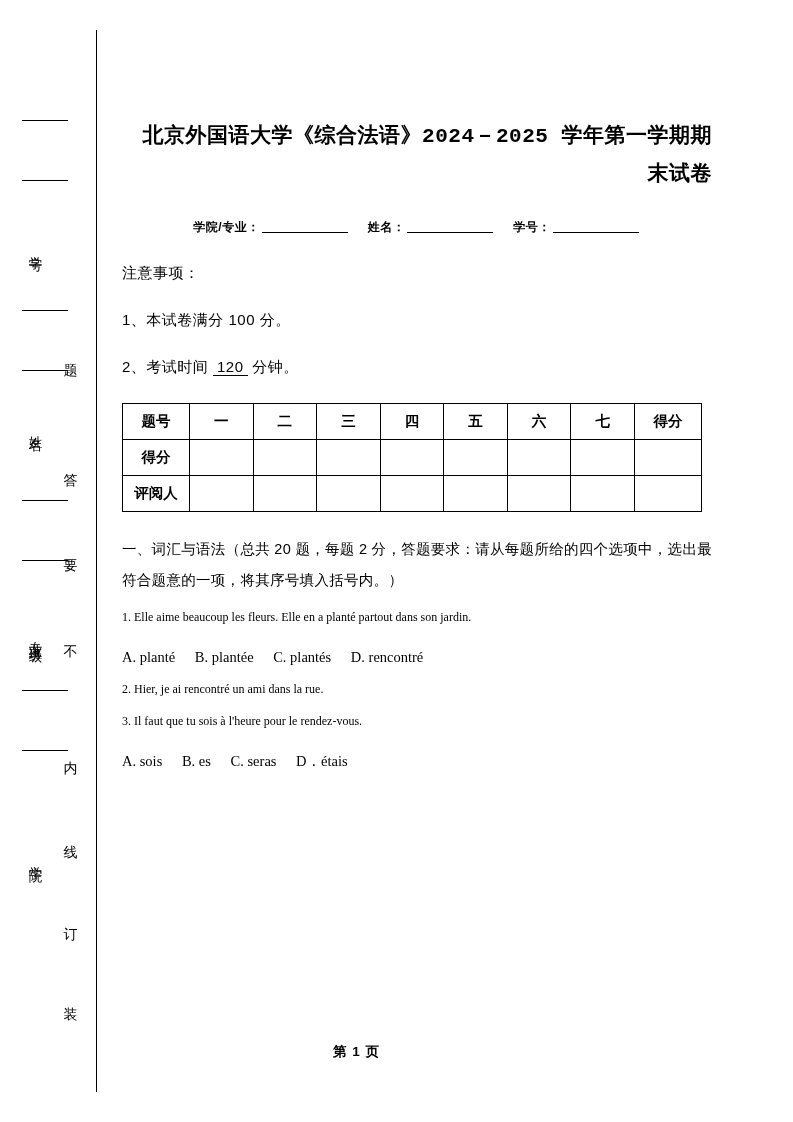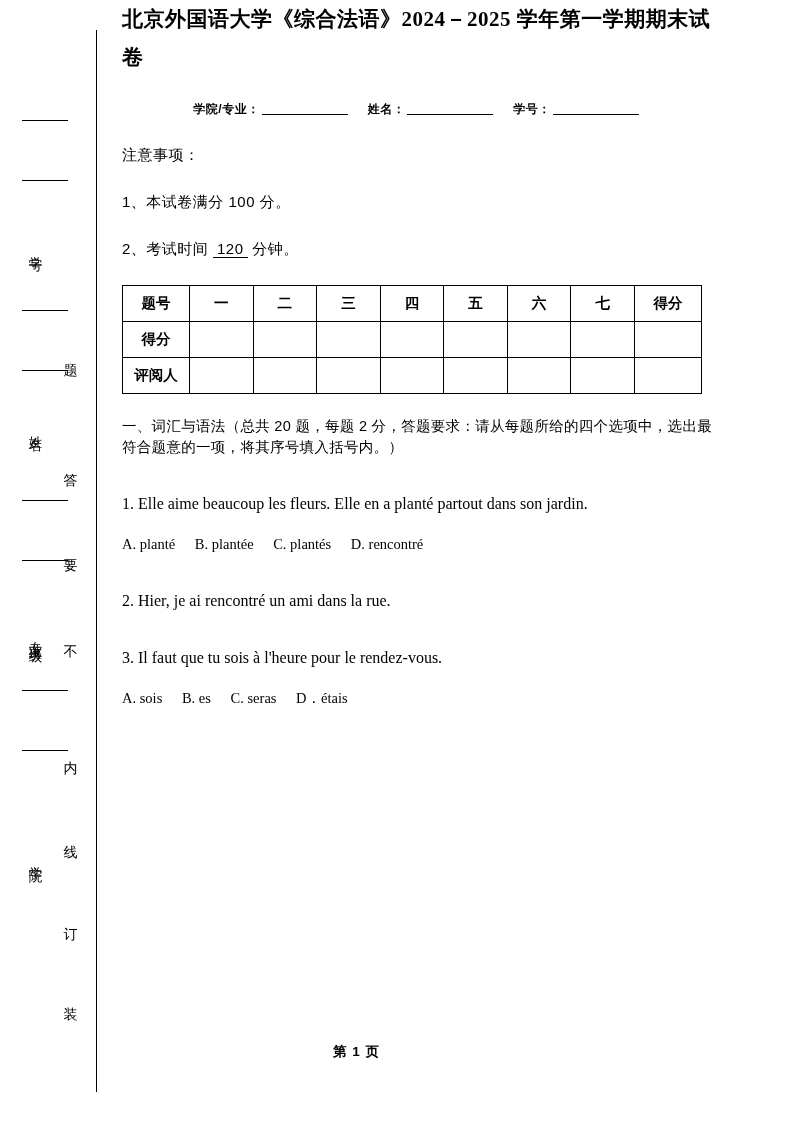--- a/index.html
+++ b/index.html
@@ -74,25 +74,26 @@
 
   
   .content {
     position: absolute;
     left: 122px;
     top: 0;
     width: 590px;
   }
 
   .doc-title {
-    font-family: Liberation Serif, serif;
+    margin-top: 118px;
+    font-family: Liberation Mono, monospace;
     font-weight: bold;
     font-size: 21px;
     line-height: 38px;
-    text-align: left;
+    text-align: right;
     letter-spacing: 0.5px;
   }
 
   .info-line {
     margin-top: 24px;
     text-align: center;
     font-family: "Liberation Sans", sans-serif;
     font-weight: bold;
     font-size: 12px;
     letter-spacing: 0.5px;
@@ -148,28 +149,28 @@
   }
   table.score-table td.last-col {
     width: 66px;
   }
 
   
   .section-head {
     margin-top: 22px;
     font-family: "Liberation Sans", sans-serif;
     font-size: 14.5px;
-    line-height: 21px;
+    line-height: 31px;
     text-align: justify;
     letter-spacing: 0.3px;
   }
   .question {
-    margin-top: 35px;
+    margin-top: 10px;
     font-family: "Liberation Serif", serif;
-    font-size: 16px;
+    font-size: 12px;
     line-height: 22px;
   }
   .options {
     margin-top: 18px;
     font-family: "Liberation Serif", serif;
     font-size: 14.5px;
     line-height: 22px;
   }
   .opt { margin-right: 16px; white-space: nowrap; }
 

